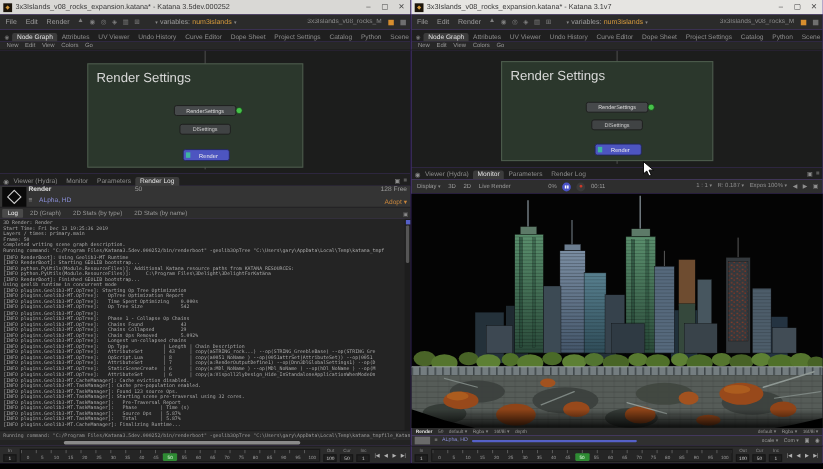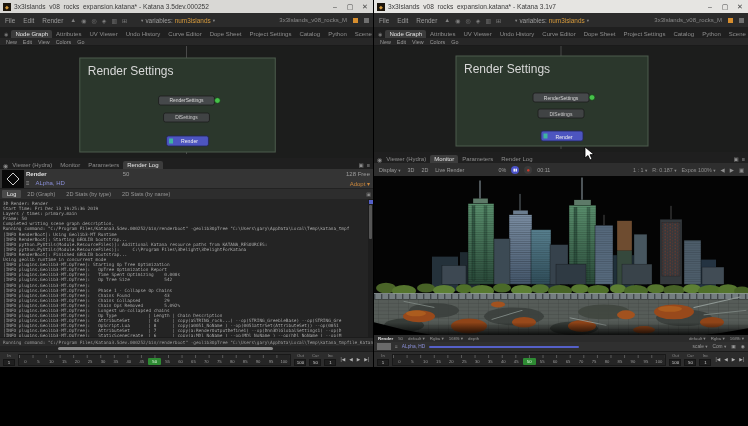--- a/index.html
+++ b/index.html
@@ -1,19 +1,19 @@
 <!DOCTYPE html>
 <html><head>
 <meta charset="utf-8">
 <style>
   * { margin:0; padding:0; box-sizing:border-box; }
   html,body { width:748px; height:426px; }
   body { background:#000; font-family:"Liberation Sans", sans-serif; overflow:hidden; position:relative; }
 
-  .w { position:absolute; top:0; width:374px; height:367px; display:flex; flex-direction:column; background:#8b5cf6; }
+  .w { position:absolute; top:0; width:374px; height:421px; display:flex; flex-direction:column; background:#8b5cf6; }
   .w.left { left:0; border-right:1px solid #000; }
   .w.right { left:374px; }
 
   
   .titlebar { height:13px; background:#d9d8d5; display:flex; align-items:center; padding:0 2px 0 3px; gap:3px; flex:none; }
   .w.right .titlebar { background:#e6e5e2; }
   .appicon { width:8px; height:8px; background:#1c150b; color:#d79b3c; font-size:5px; line-height:8px; text-align:center; flex:none; }
   .wtitle { font-size:6.6px; color:#3a3a3a; white-space:nowrap; overflow:hidden; flex:1; }
   .winbtn { width:12px; height:10px; font-size:7px; line-height:10px; text-align:center; color:#444; }
 

